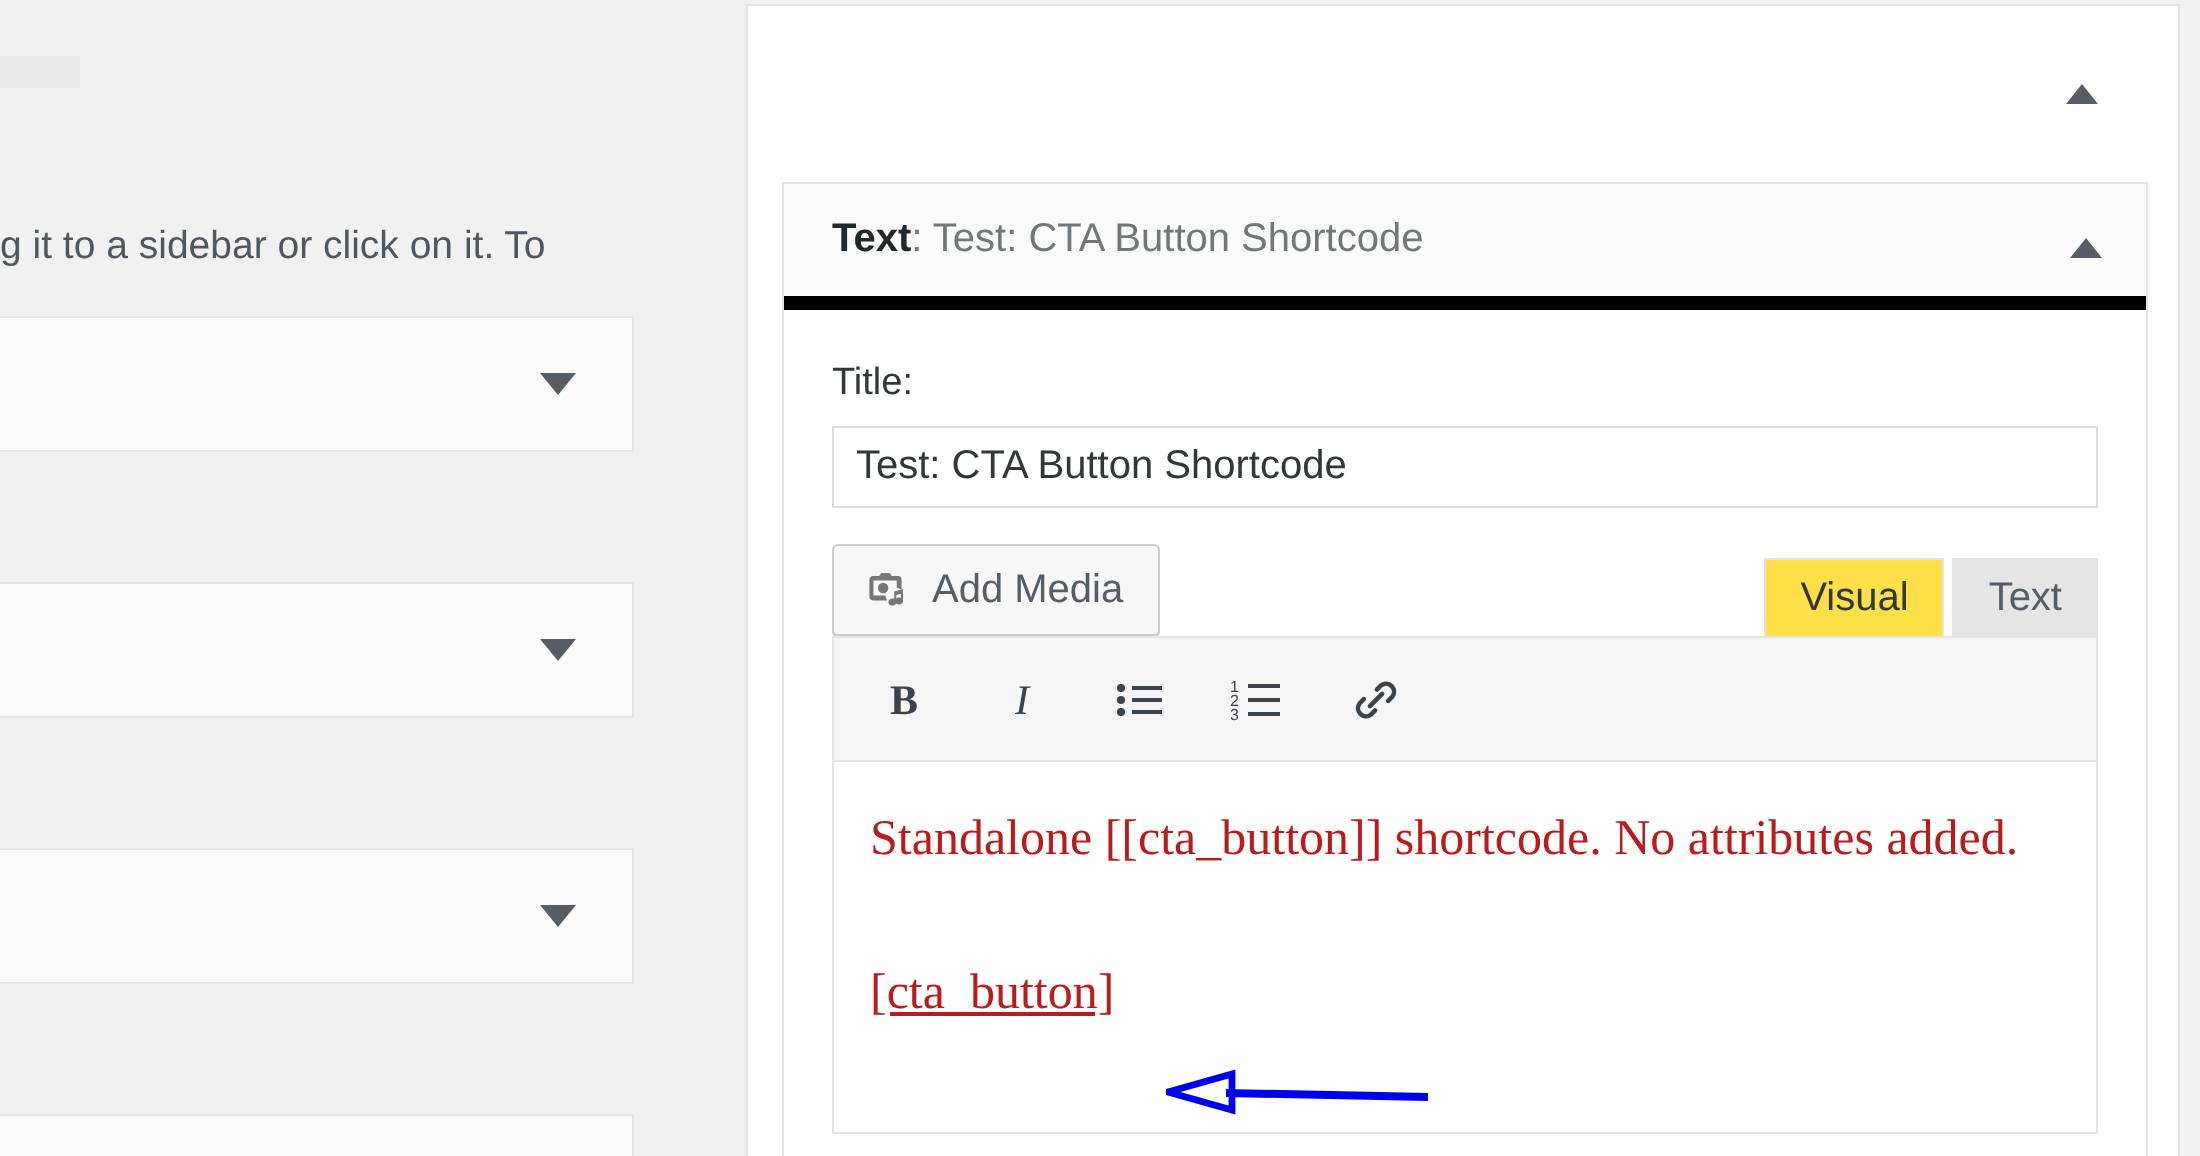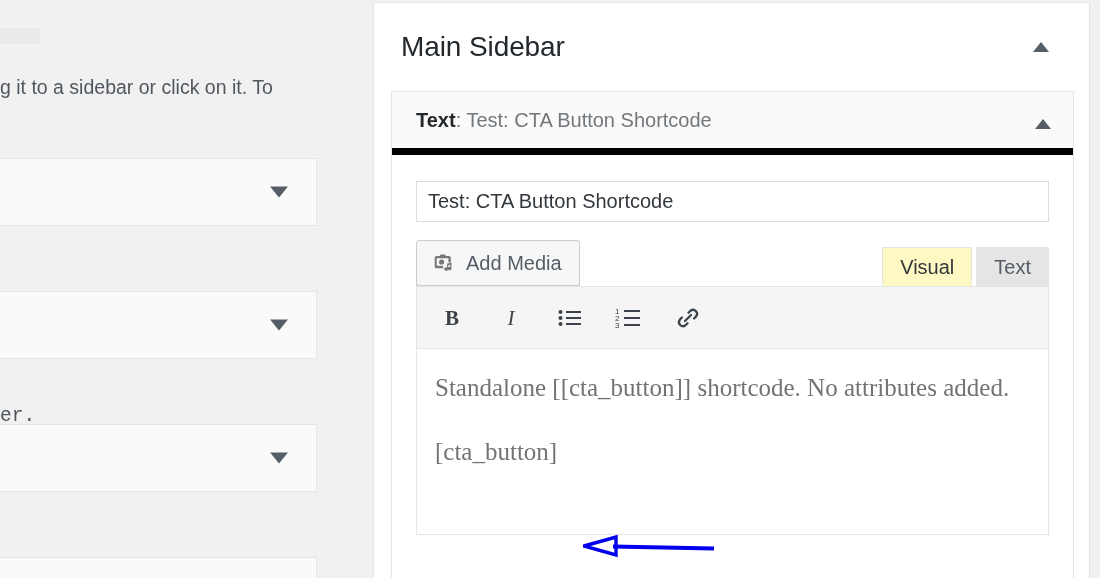--- a/index.html
+++ b/index.html
@@ -30,20 +30,21 @@
   }
 
   .left-note {
     position: absolute;
     left: 0;
     width: 317px;
     color: #50575e;
     font-size: 19.5px;
     line-height: 31px;
     white-space: nowrap;
+    margin-top: 36px;
   }
   .left-note.n1 { top: 72px; }
   .left-note.n2 { top: 248px; }
   .left-note.n3 { top: 401px; font-family: Liberation Mono, monospace; }
   .left-note.n4 { top: 513px; }
 
   .left-widget {
     position: absolute;
     left: -40px;
     width: 357px;
@@ -209,21 +210,21 @@
     align-items: center;
     justify-content: center;
     font-size: 20px;
     color: #555d66;
     border: 1px solid #e5e5e5;
     border-bottom: none;
     cursor: pointer;
     margin-left: 4px;
   }
   .editor-tab.active {
-    background: #fef9c3;
+    background: #fde047;
     color: #32373c;
   }
   .editor-tab.inactive {
     background: #e5e5e5;
     color: #555d66;
   }
 
   
   #editor-box {
     position: relative;
@@ -250,24 +251,24 @@
     justify-content: center;
     cursor: pointer;
     color: #3c434a;
   }
 
   #editor-content {
     padding: 20px 18px 0 18px;
     font-family: "Liberation Serif", serif;
     font-size: 25px;
     line-height: 38px;
-    color: #737373;
+    color: #b91c1c;
   }
   #editor-content p { margin: 0; }
-  #editor-content p.second { margin-top: 26px; }
+  #editor-content p.second { margin-top: 39px; text-decoration: underline; }
 
   
   #annotation-arrow {
     position: absolute;
     left: 583px;
     top: 530px;
     width: 132px;
     height: 32px;
     pointer-events: none;
   }
@@ -299,35 +300,35 @@
     </div>
 
 
     <div class="left-widget w4">
       
     </div>
   </div>
 
   <div id="main-panel">
 
-    <div id="sidebar-title">Main Sidebar</div>
 
     <div id="sidebar-collapse" class="collapse-caret"></div>
 
     <div id="widget-card">
 
       <div id="widget-header">
         <div id="widget-header-title">
           <span class="widget-type">Text</span><span>: </span><span>Test: CTA Button Shortcode</span>
         </div>
         <div id="widget-collapse" class="collapse-caret"></div>
       </div>
 
       <div id="widget-body">
 
+        <label class="field-label">Title:</label>
 
         <input id="title-input" type="text" value="Test: CTA Button Shortcode" style="">
 
         <div id="media-row">
 
           <div id="add-media-button">
             <span>
               <svg class="media-icon" width="24" height="24" viewBox="0 0 24 24" aria-hidden="true">
                 <path fill="#777" d="M5.5 5h3.1l1-1.5h4.3l1 1.5h3.1c1 0 1.8.8 1.8 1.8v5.1c-.7-.5-1.5-.8-2.4-.9V7.2H5.7v7.6h6.0c.1.9.4 1.7.9 2.4H5.5c-1 0-1.8-.8-1.8-1.8V6.8C3.7 5.8 4.5 5 5.5 5z"></path>
                 <circle cx="10.6" cy="11" r="2.6" fill="#777"></circle>

